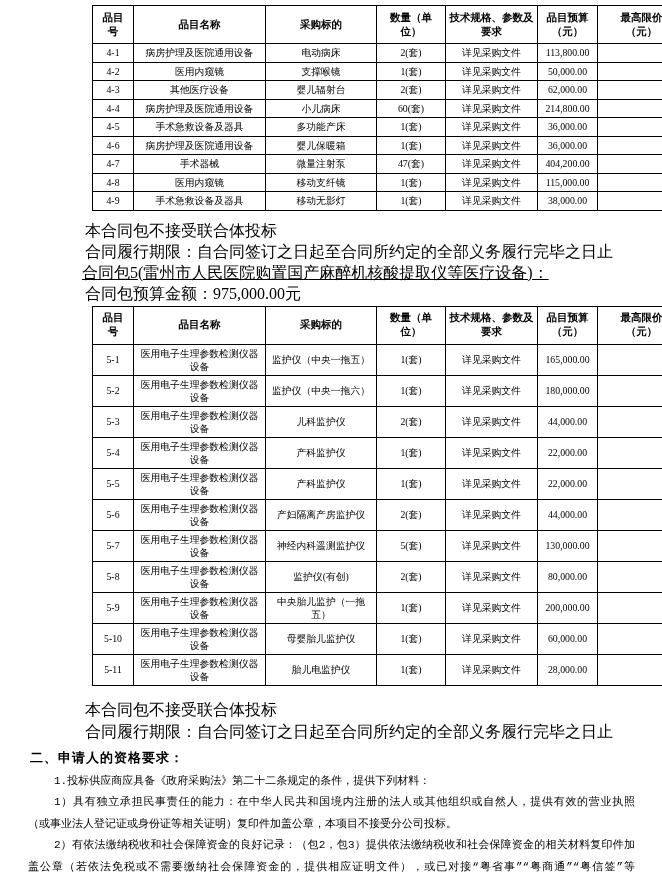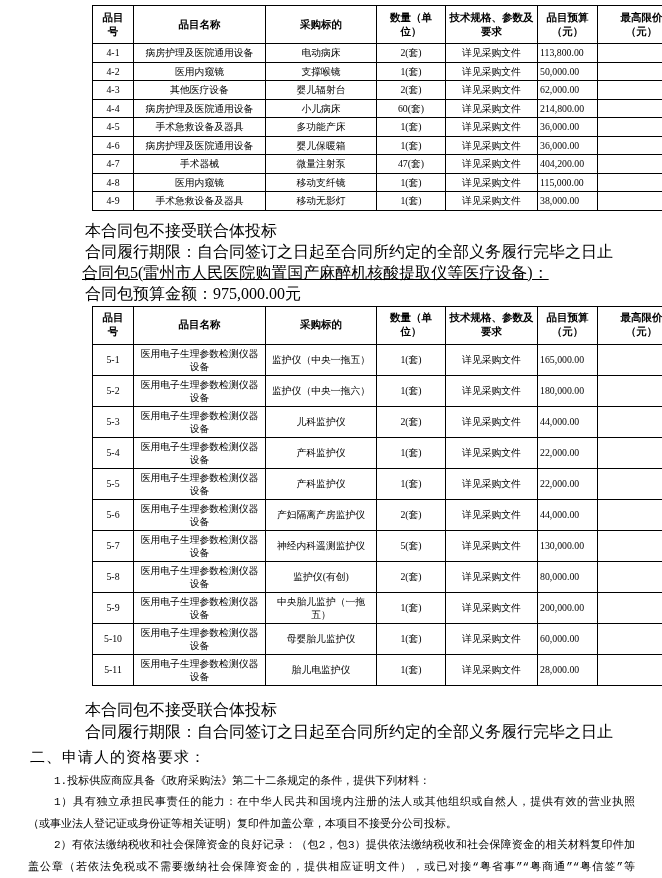--- a/index.html
+++ b/index.html
@@ -49,39 +49,39 @@
   th.c-budget span { display: inline-block; width: 44px; }
   th.c-limit span  { display: inline-block; width: 46px; }
 
   table.items td {
     padding: 1px 2px;
     text-align: center;
     line-height: 13px;
   }
   table.t1 tbody tr { height: 18.5px; }
   table.t2 tbody tr { height: 31px; }
-  table.items td.col-budget { text-align: left; }
+  table.items td.col-budget { text-align: center; }
   table.items td.col-limit  { text-align: right; padding-right: 10px; }
 
   
   .notes {
     margin-left: 85px;
     font-size: 16px;
     line-height: 21px;
     white-space: nowrap;
   }
   .notes-1 { margin-top: 9px; margin-bottom: 2px; }
   .notes-2 { margin-top: 13px; line-height: 22px; }
   .pkg-title { margin-left: -3px; text-decoration: underline; }
 
   
   .sec-heading {
     margin: 6px 0 0 30px;
-    font-size: 15px;
-    font-weight: normal;
+    font-size: 13px;
+    font-weight: bold;
     letter-spacing: 1px;
     line-height: 17px;
   }
   .paras {
     margin: 5px 0 0 28px;
     width: 607px;
     font-size: 11px;
     line-height: 21.5px;
   }
   .paras .line { white-space: nowrap; font-family: Liberation Mono, monospace; }

